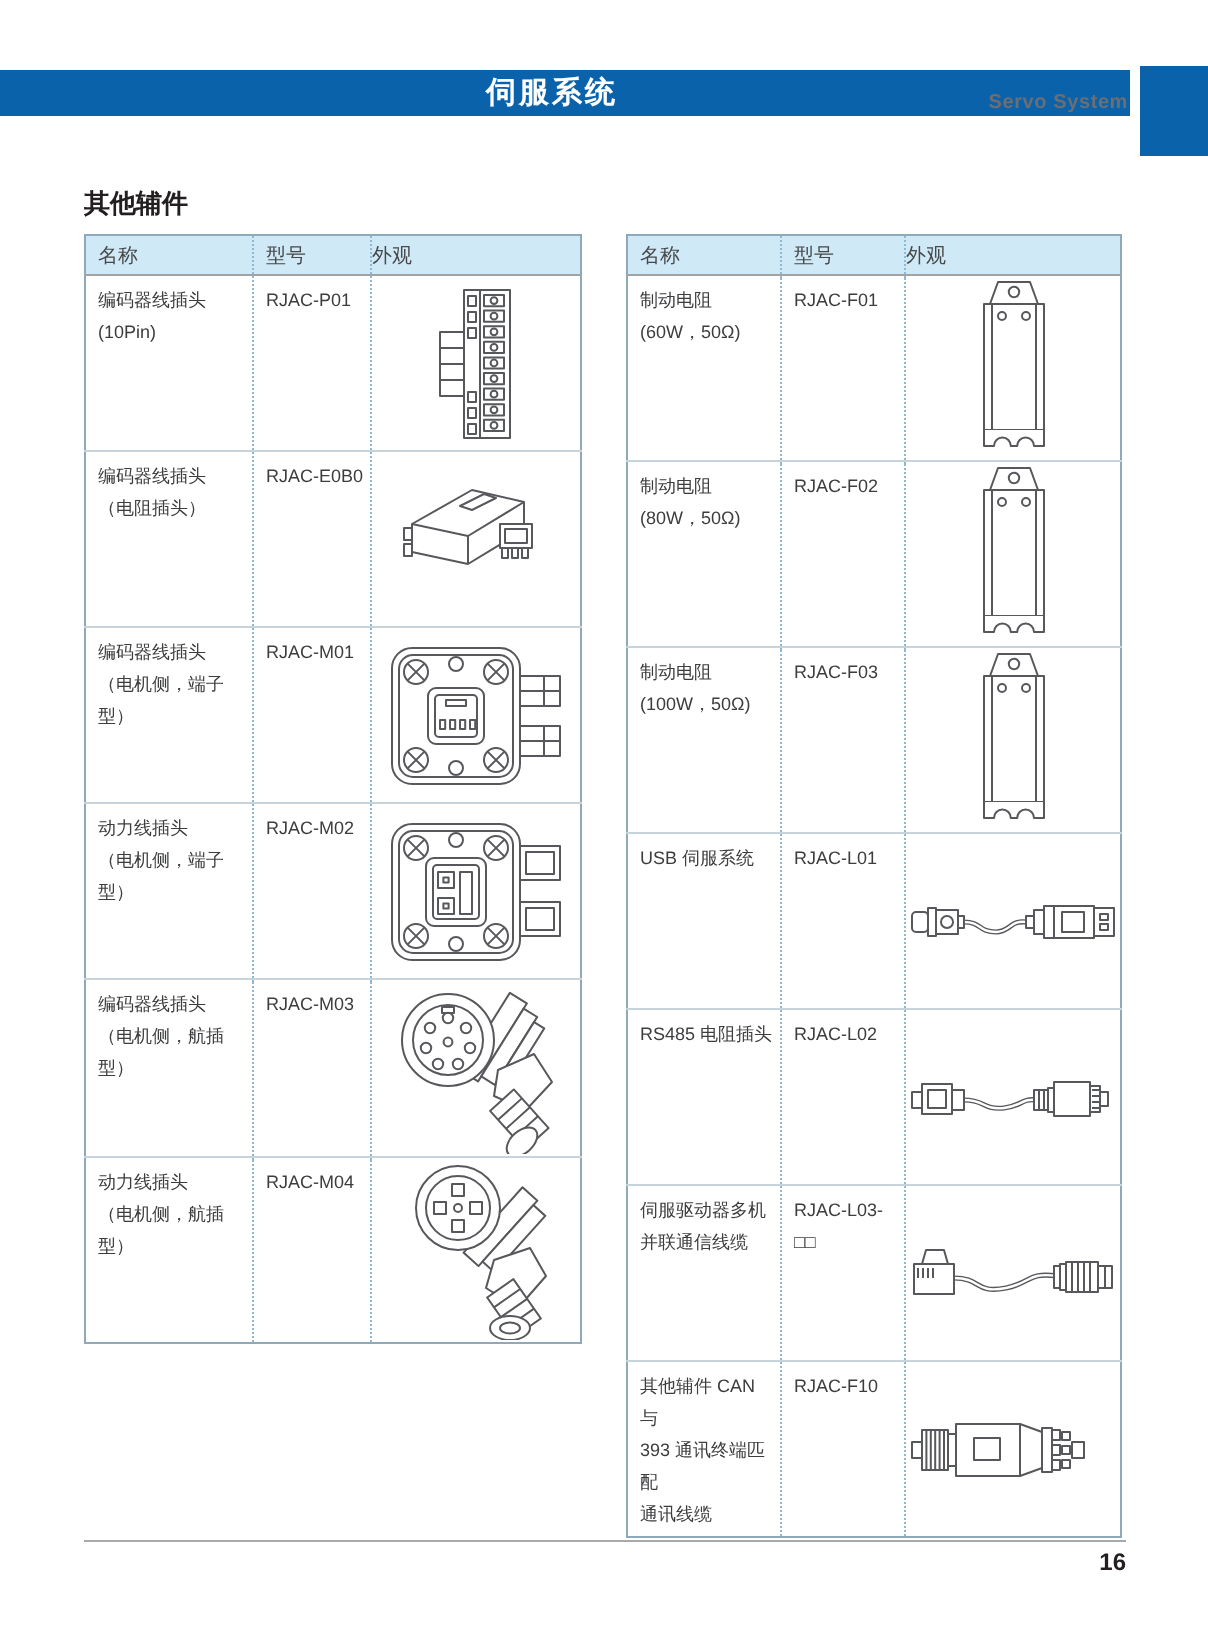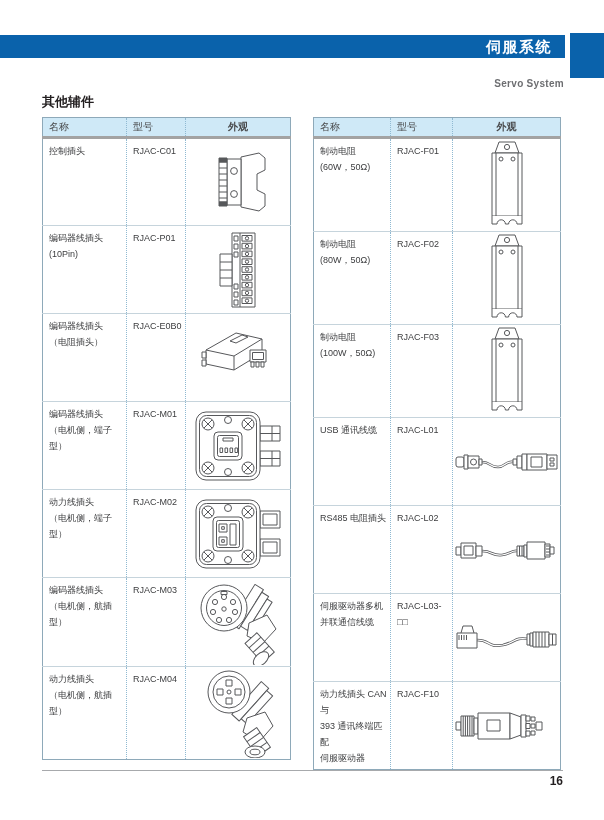--- a/index.html
+++ b/index.html
@@ -5,36 +5,36 @@
   * { box-sizing: border-box; }
   html,body { margin:0; padding:0; }
   body {
     width:604px; height:820px; position:relative; background:#ffffff;
     font-family:"Liberation Sans","DejaVu Sans",sans-serif; color:#3f4043;
     overflow:hidden;
   }
   .banner-bar{
     position:absolute; left:0; top:35px; width:565px; height:23px;
     background:#0A62AB; color:#ffffff; font-size:15px; font-weight:bold;
-    text-align:right; line-height:23px; padding-right:13px; letter-spacing:1.5px;
+    text-align:center; line-height:23px; padding-right:13px; letter-spacing:1.5px;
   }
   .banner-square{ position:absolute; left:570px; top:33px; width:34px; height:45px; background:#0A62AB; }
   .banner-subtitle{
-    position:absolute; left:0; top:78px; width:564px; text-align:right;
+    position:absolute; left:0; top:46px; width:564px; text-align:right;
     font-size:10px; font-weight:bold; color:#6d6e71; letter-spacing:0.3px;
   }
   .section-title{ position:absolute; left:42px; top:93px; font-size:13px; font-weight:bold; color:#231f20; }
   .tbl{ position:absolute; top:117px; border-collapse:collapse; table-layout:fixed; border:1px solid #8ea9b9; }
   .tbl-left{ left:42px; }
   .tbl-right{ left:313px; }
   .tbl th{
     background:#cfe9f7; height:20px; font-weight:normal; font-size:10px; color:#48494b;
-    text-align:left; padding:0 0 0 6px; border-bottom:3px solid #a3a3a3;
+    text-align:left; padding:0 0 0 6px; border-bottom:1px solid #a3a3a3;
   }
-  .tbl th.th-app{ text-align:center; padding:0;font-weight:bold; }
+  .tbl th.th-app{ text-align:left; padding:0; }
   .tbl td{
     height:88px; vertical-align:top; font-size:9px; line-height:16px;
     padding:4px 2px 0 6px; border-top:1px solid #c6d4dc; color:#3c3d3f;
   }
   .tbl tr > *:nth-child(2), .tbl tr > *:nth-child(3){ border-left:1px dotted #8fb9d2; }
   .tbl td.c-app{ vertical-align:middle; text-align:center; padding:1px; }
   .tbl td.c-app svg{ display:block; margin:0 auto; }
   .footer-line{ position:absolute; left:42px; top:770px; width:521px; height:1px; background:#a7a9ac; }
   .page-number{ position:absolute; top:774px; right:41px; font-size:12px; font-weight:bold; color:#231f20; }
 </style>
@@ -56,43 +56,20 @@
       <col style="width:105px">
     </colgroup>
   <thead>
     <tr>
       <th>名称</th>
       <th>型号</th>
       <th class="th-app">外观</th>
     </tr>
   </thead>
   <tbody>
-    <tr>
-      <td class="c-name">
-        <div>控制插头</div>
-        <div></div>
-      </td>
-      <td class="c-model">
-        <div>RJAC-C01</div>
-      </td>
-      <td class="c-app">
-        <svg width="62" height="66" viewBox="0 0 62 66">
-          <g stroke="#57585b" fill="#ffffff" stroke-width="1" stroke-linejoin="round">
-            <path d="M34,8 L52,4 L58,9 L58,21 L50,25 L50,41 L58,45 L58,57 L52,62 L34,58 Z"></path>
-            <rect x="20" y="10" width="14" height="46"></rect>
-            <circle cx="27" cy="22" r="3.4"></circle>
-              <circle cx="27" cy="45" r="3.4"></circle>
-            <rect x="12" y="13" width="8" height="40"></rect>
-            <rect x="12" y="9" width="8" height="4" fill="#57585b"></rect>
-            <rect x="12" y="53" width="8" height="4" fill="#57585b"></rect>
-            <path d="M12,19 h8 M12,25 h8 M12,31 h8 M12,37 h8 M12,43 h8 M12,49 h8" fill="none"></path>
-          </g>
-        </svg>
-      </td>
-    </tr>
     <tr>
       <td class="c-name">
         <div>编码器线插头</div>
         <div>(10Pin)</div>
       </td>
       <td class="c-model">
         <div>RJAC-P01</div>
       </td>
       <td class="c-app">
         <svg width="56" height="78" viewBox="0 0 56 78">
@@ -372,21 +349,21 @@
             <path d="M15,13 v63 M37,13 v63" fill="none"></path>
             <circle cx="20" cy="19" r="2" fill="none"></circle>
               <circle cx="32" cy="19" r="2" fill="none"></circle>
             <path d="M11,76 V84 H16 A4.2,4.2 0 0 1 24.4,84 H27.6 A4.2,4.2 0 0 1 36,84 H41 V76"></path>
           </g>
         </svg>
       </td>
     </tr>
     <tr>
       <td class="c-name">
-        <div>USB 通讯线缆</div>
+        <div>USB 伺服系统</div>
         <div></div>
       </td>
       <td class="c-model">
         <div>RJAC-L01</div>
       </td>
       <td class="c-app">
         <svg width="104" height="32" viewBox="0 0 104 32">
           <g stroke="#57585b" fill="#ffffff" stroke-width="1" stroke-linejoin="round">
             <path d="M27,16 C36,16 34,21 43,21 C50,21 50,15 58,16" fill="none" stroke-width="2.6"></path>
             <path d="M27,16 C36,16 34,21 43,21 C50,21 50,15 58,16" fill="none" stroke="#ffffff" stroke-width="1.2"></path>
@@ -456,23 +433,23 @@
             <rect x="78" y="11" width="16" height="15"></rect>
             <path d="M81,11 v15 M84,11 v15 M87,11 v15 M90,11 v15" fill="none"></path>
             <rect x="94" y="13" width="7" height="11"></rect>
               <path d="M97.5,13 v11" fill="none"></path>
           </g>
         </svg>
       </td>
     </tr>
     <tr>
       <td class="c-name">
-        <div>动力线插头 CAN 与</div>
+        <div>其他辅件 CAN 与</div>
         <div>393 通讯终端匹配</div>
-        <div>伺服驱动器</div>
+        <div>通讯线缆</div>
       </td>
       <td class="c-model">
         <div>RJAC-F10</div>
       </td>
       <td class="c-app">
         <svg width="104" height="40" viewBox="0 0 104 40">
           <g stroke="#57585b" fill="#ffffff" stroke-width="1" stroke-linejoin="round">
             <rect x="1" y="16" width="5" height="8"></rect>
             <rect x="6" y="10" width="13" height="20"></rect>
             <path d="M8.2,10 v20 M10.4,10 v20 M12.6,10 v20 M14.8,10 v20 M17,10 v20" fill="none"></path>

